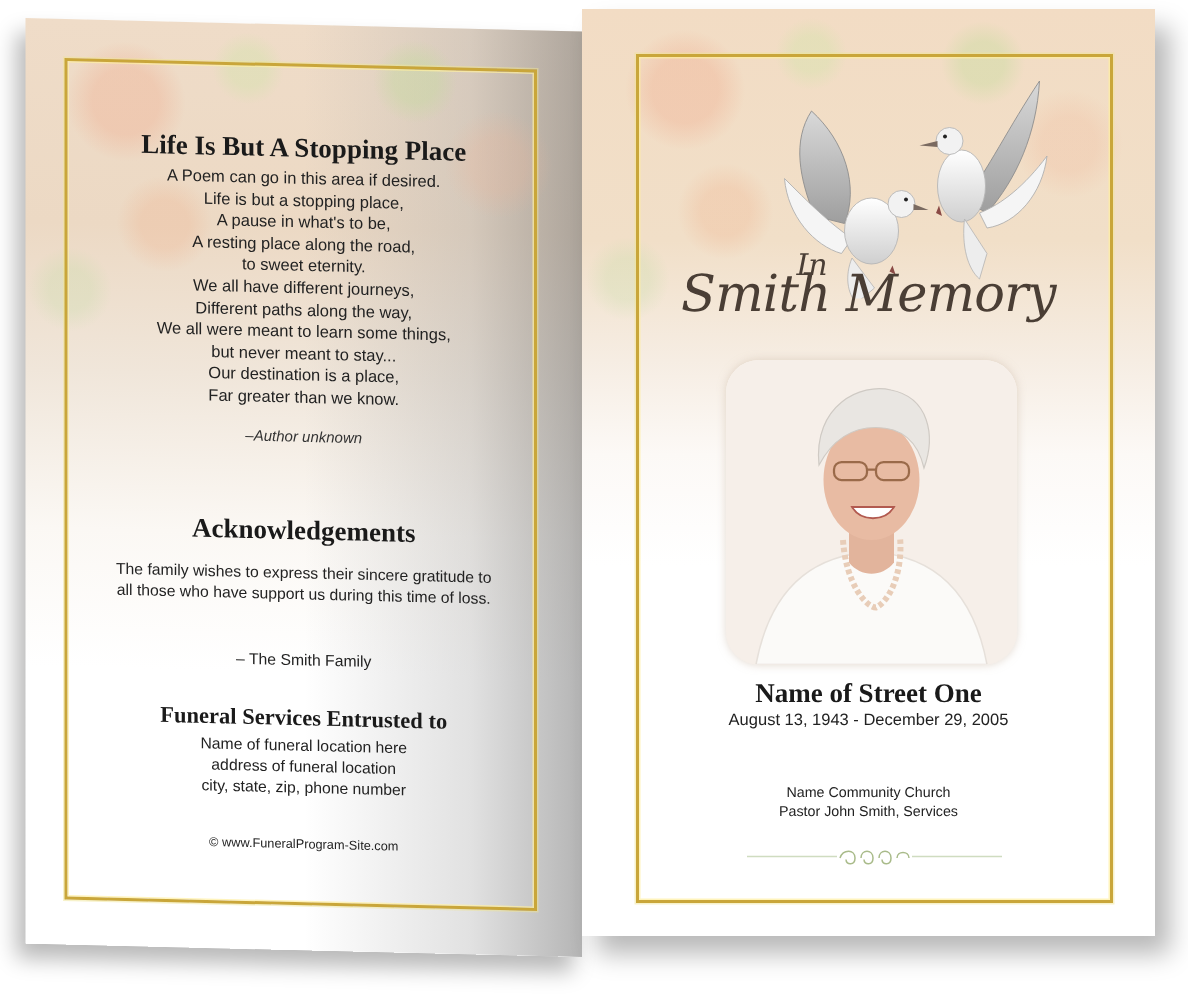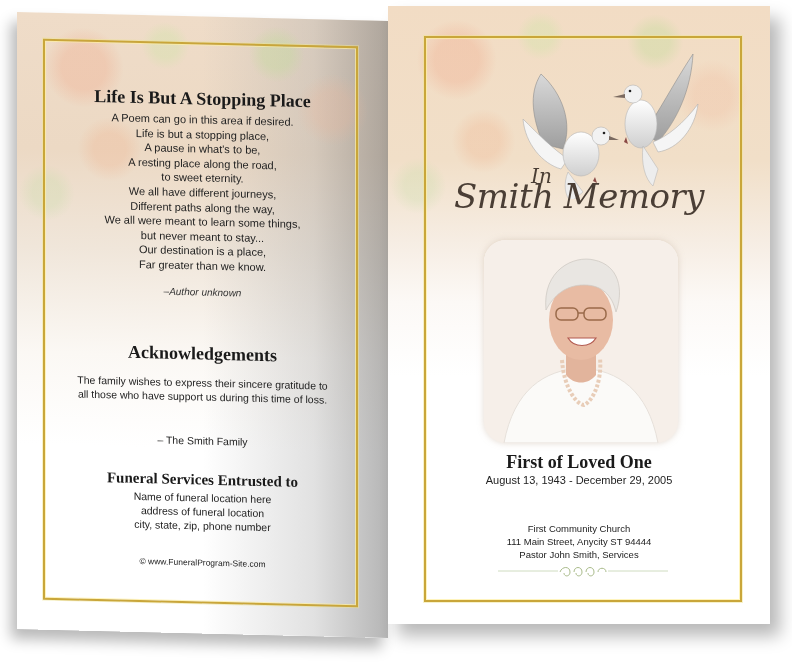--- a/index.html
+++ b/index.html
@@ -174,26 +174,25 @@
       <path d="M62 70 C 58 30, 90 15, 110 20 C 135 25, 140 50, 132 72 C 128 55, 118 45, 100 45 C 82 45, 70 55, 62 70 Z" fill="#e9e6e2" stroke="#cfcac4" stroke-width="0.8"></path>
 
       <rect x="72" y="68" width="22" height="12" rx="5" fill="none" stroke="#9a6a4a" stroke-width="1.5"></rect>
       <rect x="100" y="68" width="22" height="12" rx="5" fill="none" stroke="#9a6a4a" stroke-width="1.5"></rect>
       <line x1="94" y1="73" x2="100" y2="73" stroke="#9a6a4a" stroke-width="1.5"></line>
 
       <path d="M84 98 C 90 108, 106 108, 112 98 Z" fill="#ffffff" stroke="#b25a50" stroke-width="1.2"></path>
     </svg>
   </div>
 
-  <div class="center serif-title name">First of Loved One</div>
+  <div class="center serif-title name">Name of Street One</div>
   <div class="center dates">August 13, 1943 - December 29, 2005</div>
 
   <div class="center church">
-    <div>First Community Church</div>
-    <div>111 Main Street, Anycity ST 94444</div>
+    <div>Name Community Church</div>
     <div>Pastor John Smith, Services</div>
   </div>
 
   <svg class="ornament" viewBox="0 0 170 14">
     <line x1="0" y1="7" x2="60" y2="7" stroke="#cfdcc0" stroke-width="1"></line>
     <line x1="110" y1="7" x2="170" y2="7" stroke="#cfdcc0" stroke-width="1"></line>
     <path d="M62 8 C 64 2, 72 2, 72 8 C 72 13, 66 13, 66 9 M 76 8 C 76 2, 84 2, 84 8 C 84 13, 78 13, 78 9 M 88 8 C 88 2, 96 2, 96 8 C 96 13, 90 13, 90 9 M 100 8 C 100 3, 108 3, 108 8" fill="none" stroke="#a9bb8a" stroke-width="1"></path>
   </svg>
 </div>
 

